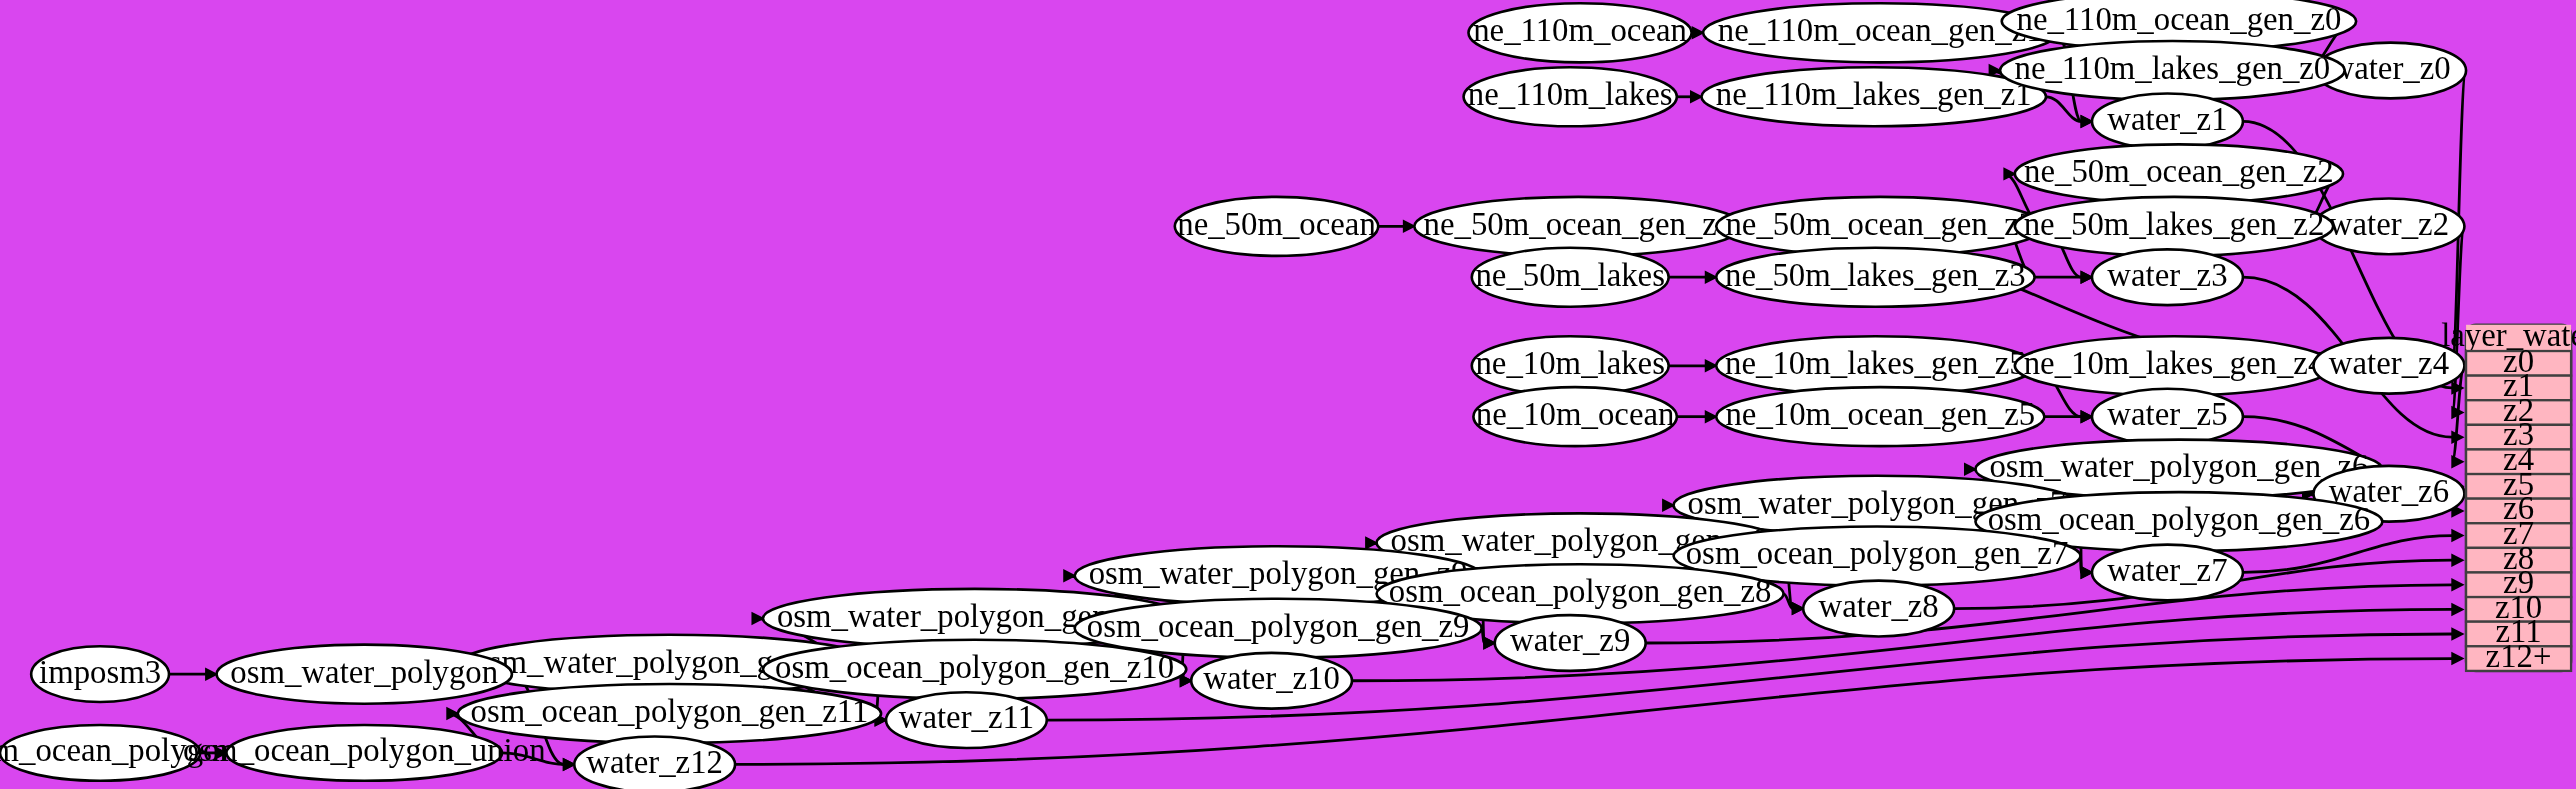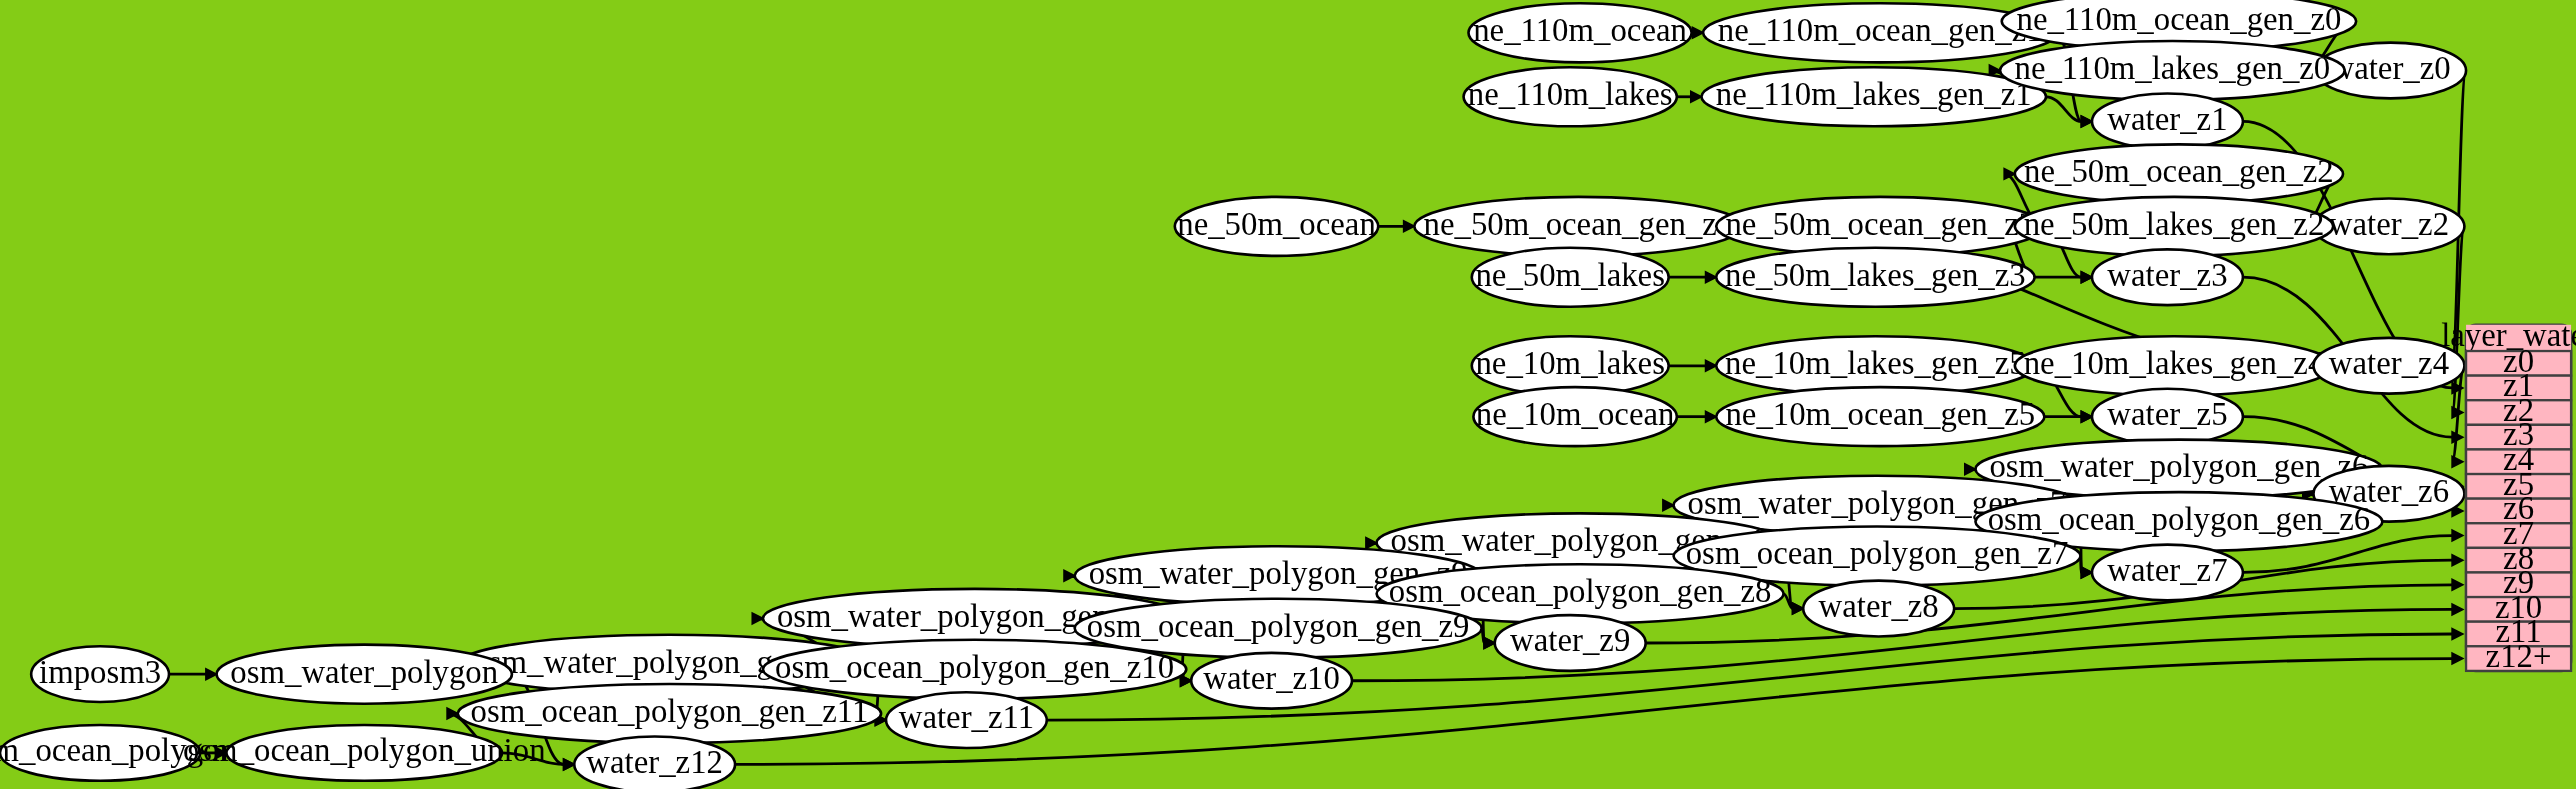--- a/index.html
+++ b/index.html
@@ -4,21 +4,21 @@
 <style>
   html, body {
     margin: 0;
     padding: 0;
     background: #ffffff;
   }
   #canvas-wrap {
     position: relative;
     width: 2576px;
     height: 789px;
-    background: #84cc16;
+    background: #d946ef;
     overflow: hidden;
     font-family: "Liberation Serif", "DejaVu Serif", serif;
   }
   svg#graph {
     position: absolute;
     left: 0;
     top: 0;
     width: 2576px;
     height: 789px;
     display: block;

